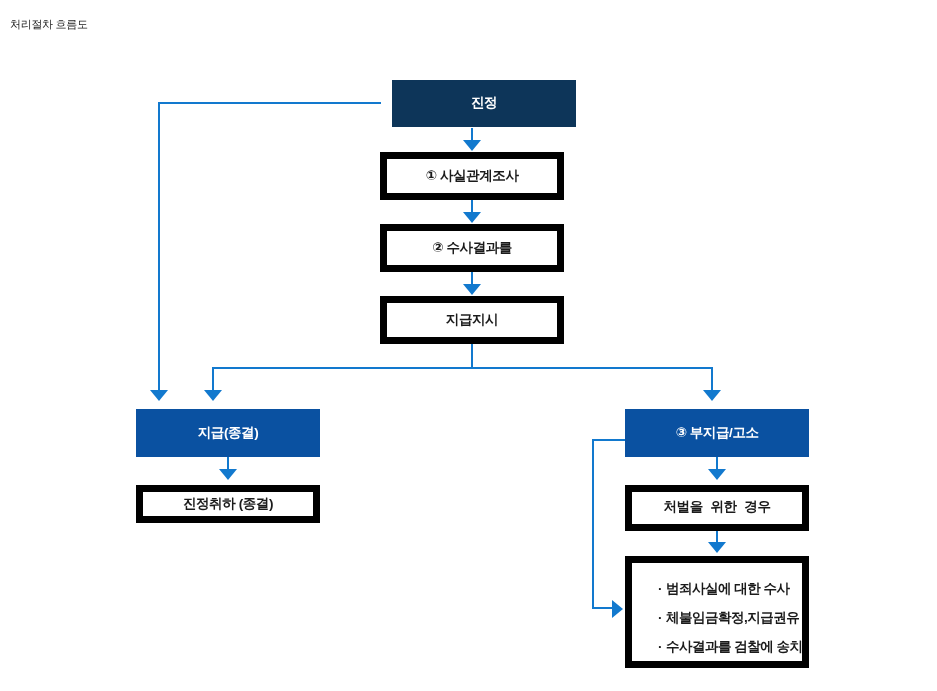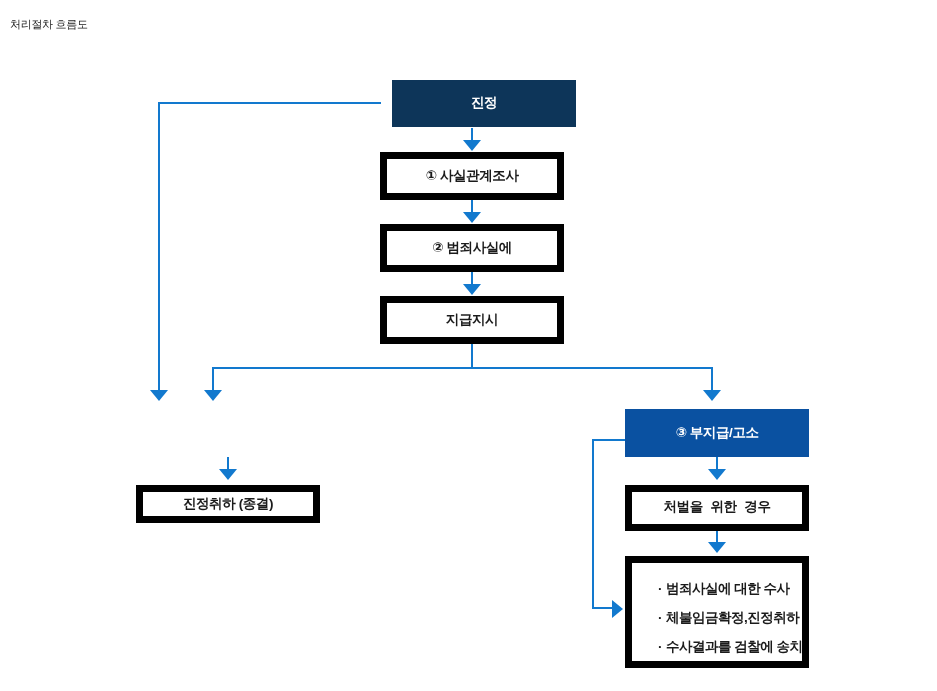--- a/index.html
+++ b/index.html
@@ -144,36 +144,37 @@
 
   <div class="conn conn-h" style="left:592px; top:439px; width:34px;"></div>
   <div class="conn conn-v" style="left:592px; top:439px; height:170px;"></div>
   <div class="conn conn-h" style="left:592px; top:607px; width:22px;"></div>
   <div class="arrow-right" style="left:612px; top:600px;"></div>
 
   <div class="node filled-dark" style="left:380px; top:80px; width:184px; height:47px;margin-left:12px;">진정</div>
 
   <div class="node outline" style="left:380px; top:152px; width:184px; height:48px;">① 사실관계조사</div>
 
-  <div class="node outline" style="left:380px; top:224px; width:184px; height:48px;">② 범죄사실에</div>
+  <div class="node outline" style="left:380px; top:224px; width:184px; height:48px;">② 수사결과를</div>
 
   <div class="node outline" style="left:380px; top:296px; width:184px; height:48px;">지급지시</div>
 
+  <div class="node filled-blue" style="left:136px; top:409px; width:184px; height:48px;">지급(종결)</div>
 
   <div class="node outline" style="left:136px; top:485px; width:184px; height:38px;">진정취하 (종결)</div>
 
   <div class="node filled-blue" style="left:625px; top:409px; width:184px; height:48px;">③ 부지급/고소</div>
 
   <div class="node outline" style="left:625px; top:485px; width:184px; height:46px;font-family:Liberation Mono, monospace;">처벌을 위한 경우</div>
 
   <div class="node outline list-node" style="left:625px; top:556px; width:184px; height:112px;">
     <div class="bullet-line">
       <span class="dot">·</span><span>범죄사실에 대한 수사</span>
     </div>
     <div class="bullet-line">
-      <span class="dot">·</span><span>체불임금확정,진정취하</span>
+      <span class="dot">·</span><span>체불임금확정,지급권유</span>
     </div>
     <div class="bullet-line">
       <span class="dot">·</span><span>수사결과를 검찰에 송치</span>
     </div>
   </div>
 
 </div>
 
 </body></html>

